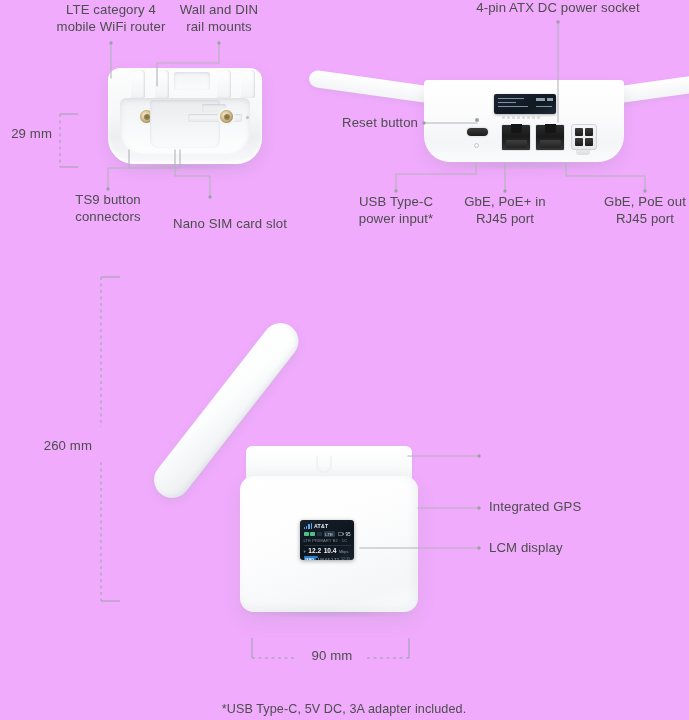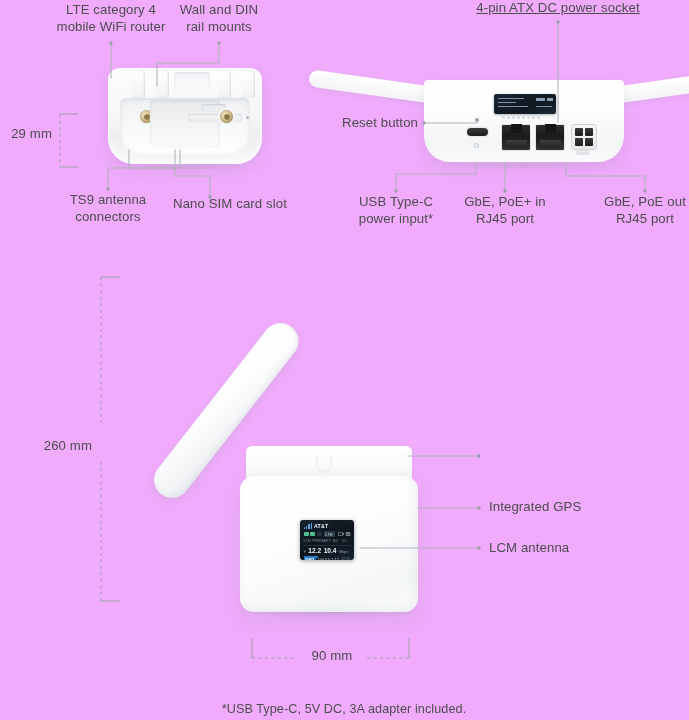--- a/index.html
+++ b/index.html
@@ -410,42 +410,42 @@
       <path d="M367,658 L409,658" stroke-dasharray="3,3.5"></path>
     </g>
   </svg>
 
   <div class="lbl c" style="left:32px; top:2px; width:158px;">LTE category 4
 mobile WiFi router</div>
 
   <div class="lbl c" style="left:152px; top:2px; width:134px;">Wall and DIN
 rail mounts</div>
 
-  <div class="lbl c" style="left:40px; top:192px; width:136px;">TS9 antenna
+  <div class="lbl c" style="left:40px; top:192px; width:136px;">TS9 button
 connectors</div>
 
-  <div class="lbl c" style="left:150px; top:196px; width:160px;">Nano SIM card slot</div>
-
-  <div class="lbl c" style="left:440px; top:0px; width:236px;text-decoration:underline;">4-pin ATX DC power socket</div>
+  <div class="lbl c" style="left:150px; top:216px; width:160px;">Nano SIM card slot</div>
+
+  <div class="lbl c" style="left:440px; top:0px; width:236px;">4-pin ATX DC power socket</div>
 
   <div class="lbl r" style="left:326px; top:115px; width:92px;">Reset button</div>
 
   <div class="lbl c" style="left:332px; top:194px; width:128px;">USB Type-C
 power input*</div>
 
   <div class="lbl c" style="left:442px; top:194px; width:126px;">GbE, PoE+ in
 RJ45 port</div>
 
   <div class="lbl c" style="left:583px; top:194px; width:124px;">GbE, PoE out
 RJ45 port</div>
 
 
   <div class="lbl l" style="left:489px; top:499px; width:180px;">Integrated GPS</div>
 
-  <div class="lbl l" style="left:489px; top:540px; width:170px;">LCM antenna</div>
+  <div class="lbl l" style="left:489px; top:540px; width:170px;">LCM display</div>
 
   <div class="lbl r" style="left:0px; top:126px; width:52px;">29 mm</div>
 
   <div class="lbl r" style="left:0px; top:438px; width:92px;">260 mm</div>
 
   <div class="lbl c" style="left:296px; top:648px; width:72px;">90 mm</div>
 
   <div class="lbl c" style="left:144px; top:701px; width:400px; font-size:12.6px;">*USB Type-C, 5V DC, 3A adapter included.</div>
 
 </div>

